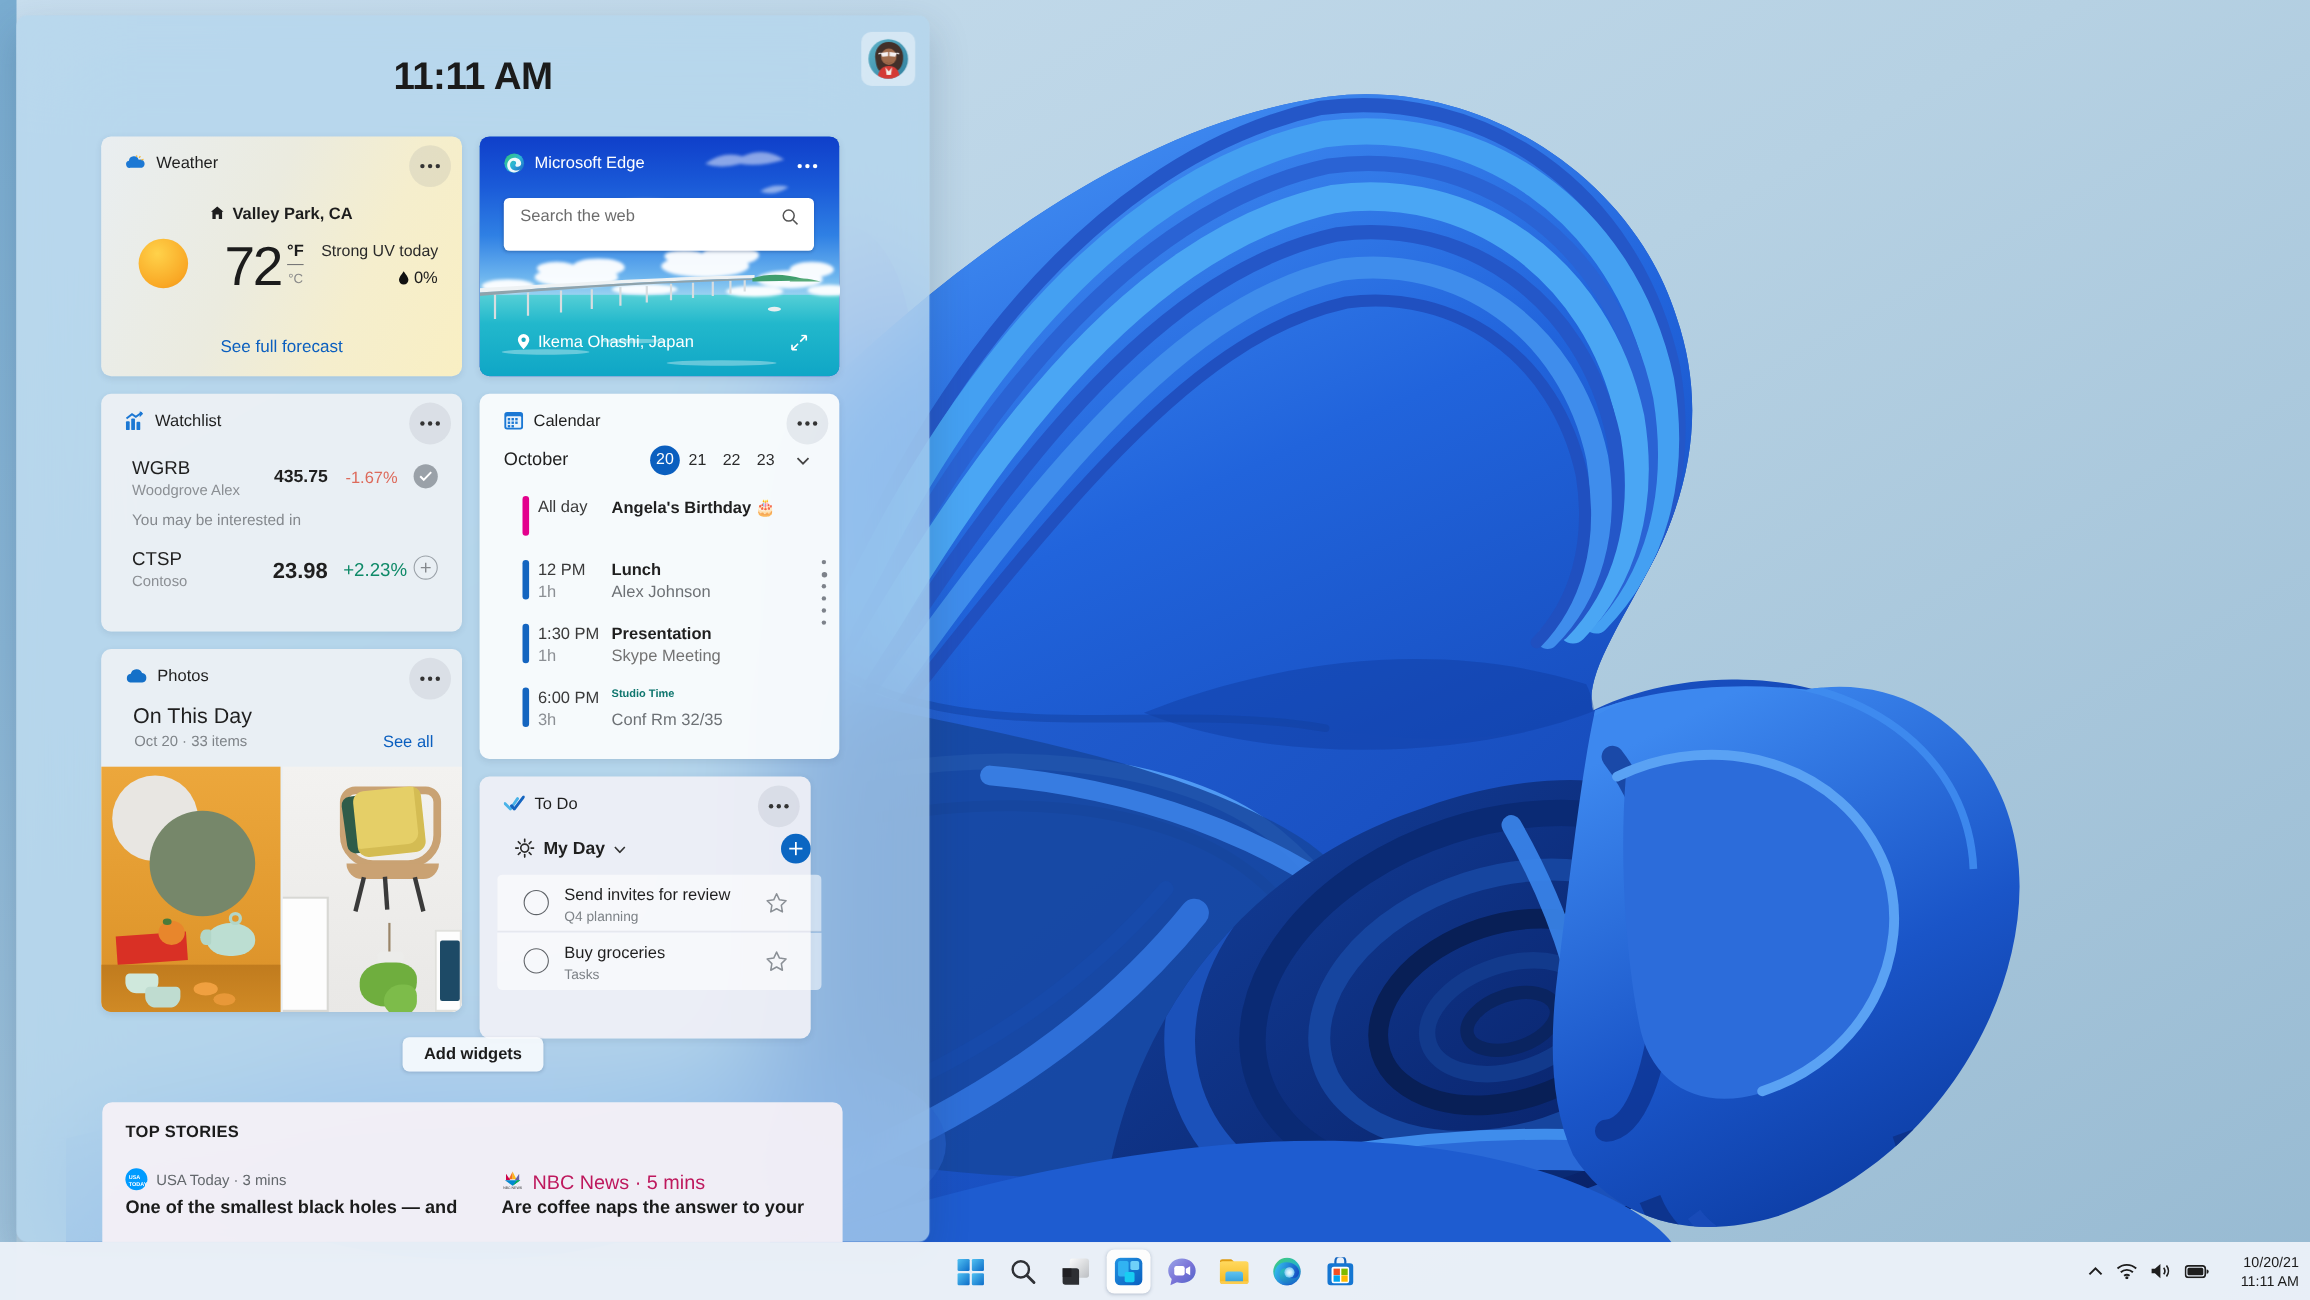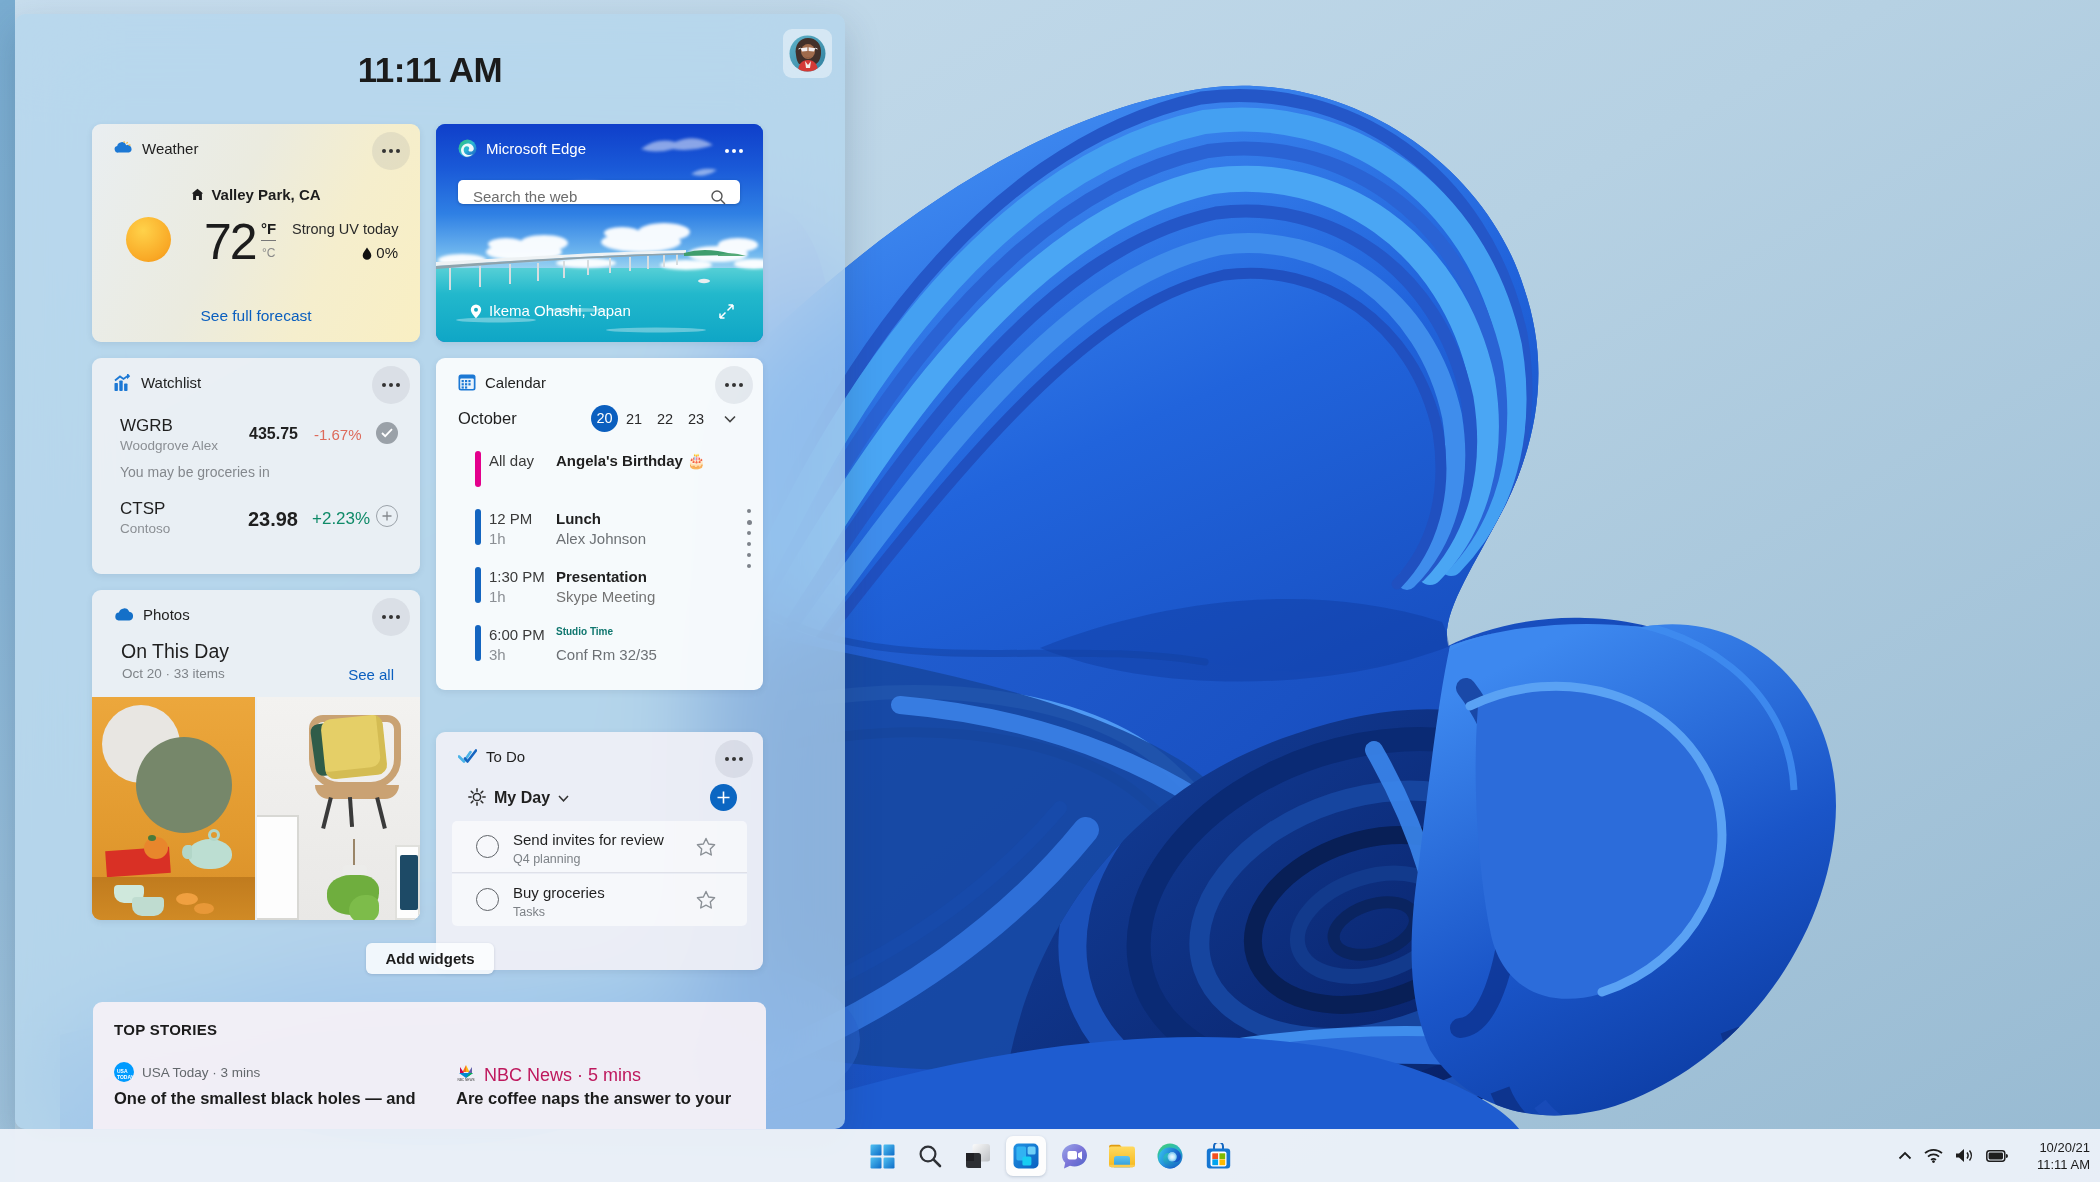--- a/index.html
+++ b/index.html
@@ -35,21 +35,21 @@
   background:linear-gradient(115deg,#e9eef1 0%,#ebebdf 42%,#f5eecd 70%,#f9efc3 100%); }
 
 #wWatch { left:92px; top:358px; width:328px; height:216px; background:rgba(238,241,244,0.92); }
 
 #wPhotos { left:92px; top:590px; width:328px; height:330px; background:rgba(238,241,244,0.92); overflow:hidden; }
 
 #wEdge { left:436px; top:124px; width:327px; height:218px; overflow:hidden; background:#1d5fd0; }
 
 #wCal { left:436px; top:358px; width:327px; height:332px; background:rgba(250,252,253,0.95); }
 
-#wTodo { left:436px; top:732px; width:327px; height:238px; background:rgba(240,240,246,0.92); }
+#wTodo { left:436px; top:706px; width:301px; height:238px; background:rgba(240,240,246,0.92); }
 
 #addw { position:absolute; left:366px; top:943px; width:128px; height:31px; border-radius:6px;
   background:rgba(253,254,255,0.85); box-shadow:0 1px 3px rgba(40,60,90,0.18);
   font-size:15px; font-weight:bold; color:#1c1c1c; display:flex; align-items:center; justify-content:center; }
 
 #stories { position:absolute; left:93px; top:1002px; width:673px; height:127px;
   border-radius:9px 9px 0 0; background:rgba(246,241,246,0.93); }
 
 
 #taskbar { position:absolute; left:0; top:1129px; width:2100px; height:53px;
@@ -297,21 +297,21 @@
             </linearGradient>
           </defs>
           <circle cx="9.5" cy="9.5" r="9" fill="url(#elg1)"></circle>
           <path d="M3.2 12.6 C2.4 8.2 5.6 4.4 9.7 4.4 C13 4.4 15.6 6.6 15.8 9.4 C15.9 11.4 14.4 12.6 12.5 12.6 C11.3 12.6 10.5 12.1 10.5 11.2 C10.5 10.4 11.2 10.1 11.2 9.2 C11.2 8 10.1 7.2 8.8 7.2 C7 7.2 5.7 8.8 5.7 10.9 C5.7 13.9 8.2 15.9 11.4 15.9 C12.6 15.9 13.8 15.6 14.8 15 C12.9 17.2 10 18.3 7.1 17.4 C5.1 16.8 3.6 14.9 3.2 12.6 Z" fill="#fff" opacity="0.92"></path>
         </svg>Microsoft Edge</div>
     <div class="dots white">
         <i></i>
         <i></i>
         <i></i>
       </div>
-    <div style="position:absolute;left:22px;top:56px;width:282px;height:24px;border-radius:5px;background:#fff;box-shadow:0 1px 3px rgba(0,30,80,0.3);font-size:15px;color:#6c6c6c;line-height:34px;padding-left:15px;">Search the web
+    <div style="position:absolute;left:22px;top:56px;width:282px;height:48px;border-radius:5px;background:#fff;box-shadow:0 1px 3px rgba(0,30,80,0.3);font-size:15px;color:#6c6c6c;line-height:34px;padding-left:15px;">Search the web
       <svg width="15" height="15" viewBox="0 0 15 15" style="position:absolute;right:14px;top:10px;">
           <circle cx="6" cy="6" r="5" fill="none" stroke="#555" stroke-width="1.4"></circle>
           <line x1="9.8" y1="9.8" x2="14" y2="14" stroke="#555" stroke-width="1.4"></line>
         </svg>
     </div>
     <div style="position:absolute;left:34px;top:178px;font-size:15px;color:#fff;">
       <svg width="12" height="15" viewBox="0 0 12 15" style="vertical-align:-2.5px;margin-right:7px;">
           <path d="M6 0.6 A5.2 5.2 0 0 1 11.2 5.8 C11.2 9.2 6 14.4 6 14.4 C6 14.4 0.8 9.2 0.8 5.8 A5.2 5.2 0 0 1 6 0.6 Z" fill="#fff"></path>
           <circle cx="6" cy="5.8" r="2" fill="#18a8c0"></circle>
         </svg>Ikema Ohashi, Japan</div>
@@ -334,21 +334,21 @@
       </div>
     <div style="position:absolute;left:28px;top:58px;font-size:17px;color:#1f1f1f;">WGRB</div>
     <div style="position:absolute;left:28px;top:80px;font-size:13.5px;color:#8b8f94;">Woodgrove Alex</div>
     <div style="position:absolute;left:116px;top:67px;width:90px;text-align:right;font-size:16px;font-weight:bold;color:#1f1f1f;">435.75</div>
     <div style="position:absolute;left:222px;top:68px;font-size:15px;color:#dd6a5b;">-1.67%</div>
     <div style="position:absolute;left:284px;top:64px;width:22px;height:22px;border-radius:50%;background:#9aa1a8;">
         <svg width="12" height="10" viewBox="0 0 12 10" style="position:absolute;left:5px;top:6px;">
           <path d="M1 5 L4.2 8.2 L11 1.2" stroke="#fff" stroke-width="1.8" fill="none"></path>
         </svg>
       </div>
-    <div style="position:absolute;left:28px;top:106px;font-size:14px;color:#84888d;">You may be groceries in</div>
+    <div style="position:absolute;left:28px;top:106px;font-size:14px;color:#84888d;">You may be interested in</div>
     <div style="position:absolute;left:28px;top:141px;font-size:17px;color:#1f1f1f;">CTSP</div>
     <div style="position:absolute;left:28px;top:163px;font-size:13.5px;color:#8b8f94;">Contoso</div>
     <div style="position:absolute;left:116px;top:150px;width:90px;text-align:right;font-size:20px;font-weight:bold;color:#1f1f1f;">23.98</div>
     <div style="position:absolute;left:220px;top:151px;font-size:17px;color:#0f8a68;">+2.23%</div>
     <div style="position:absolute;left:284px;top:147px;width:22px;height:22px;border-radius:50%;border:1.4px solid #9aa1a8;">
         <svg width="10" height="10" viewBox="0 0 10 10" style="position:absolute;left:4.6px;top:4.6px;">
           <path d="M5 0.5 L5 9.5 M0.5 5 L9.5 5" stroke="#84888d" stroke-width="1.3"></path>
         </svg>
       </div>
   </div>

